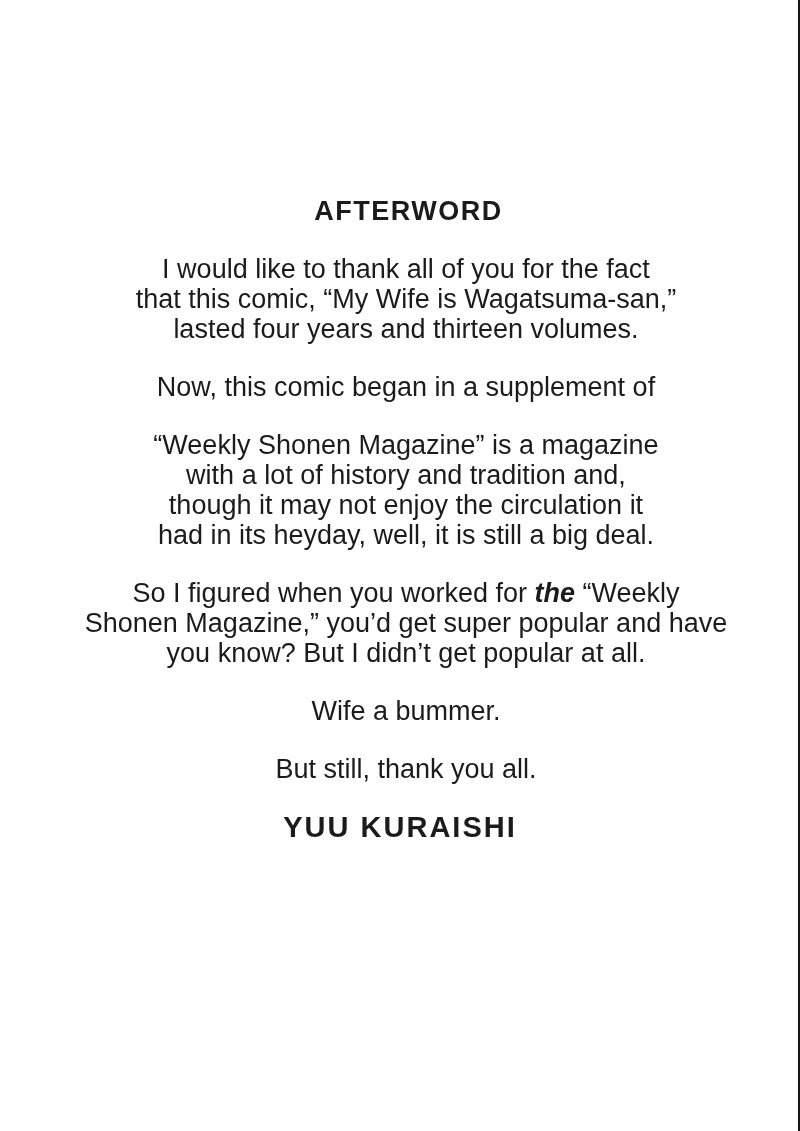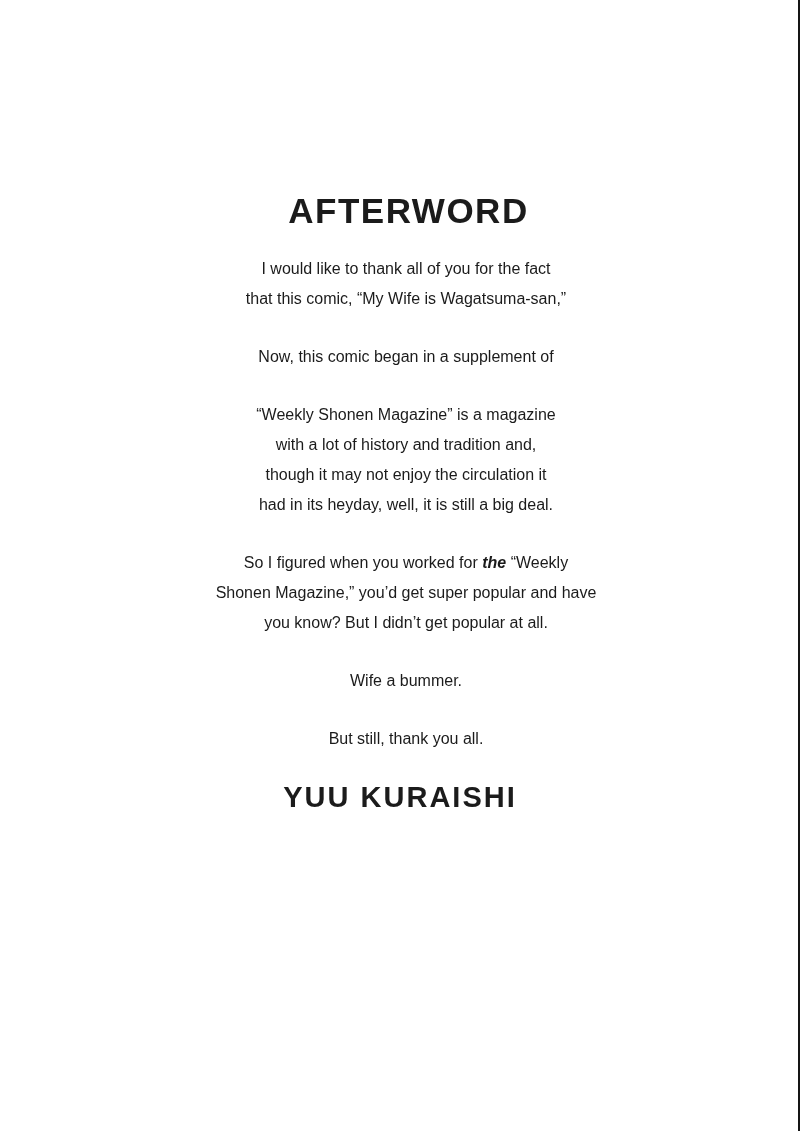--- a/index.html
+++ b/index.html
@@ -21,28 +21,28 @@
   }
   .edge-line {
     position: absolute;
     top: 0;
     right: 0;
     width: 2px;
     height: 100%;
     background: #151515;
   }
   .title {
-    font-size: 35px;
+    font-size: 27px;
     font-weight: 700;
     line-height: 30px;
     letter-spacing: 1.5px;
     margin: 0 0 28px 17px;
   }
   .para {
-    font-size: 16px;
+    font-size: 27px;
     line-height: 30px;
     margin: 0 0 28px 12px;
   }
   .line {
     white-space: pre-wrap;
   }
   .em {
     font-weight: 700;
     font-style: italic;
   }
@@ -58,20 +58,21 @@
 <body>
 
 <div class="page">
   <div class="edge-line"></div>
 
   <h1 class="title">AFTERWORD</h1>
 
   <div class="para">
     <div class="line">I would like to thank all of you for the fact</div>
     <div class="line">that this comic, “My Wife is Wagatsuma-san,”</div>
+    <div class="line">lasted four years and thirteen volumes.</div>
   </div>
 
   <div class="para">
     <div class="line">Now, this comic began in a supplement of</div>
   </div>
 
   <div class="para">
     <div class="line">“Weekly Shonen Magazine” is a magazine</div>
     <div class="line">with a lot of history and tradition and,</div>
     <div class="line">though it may not enjoy the circulation it</div>

